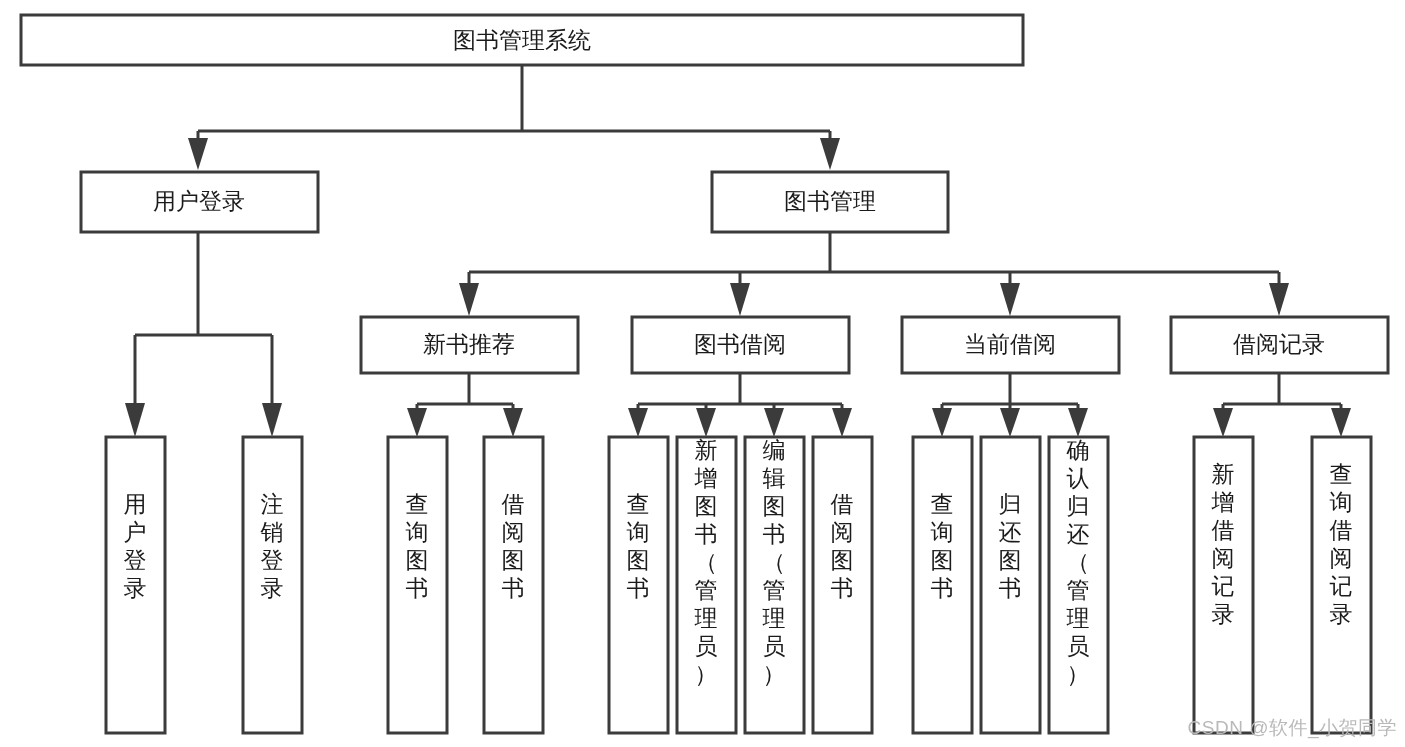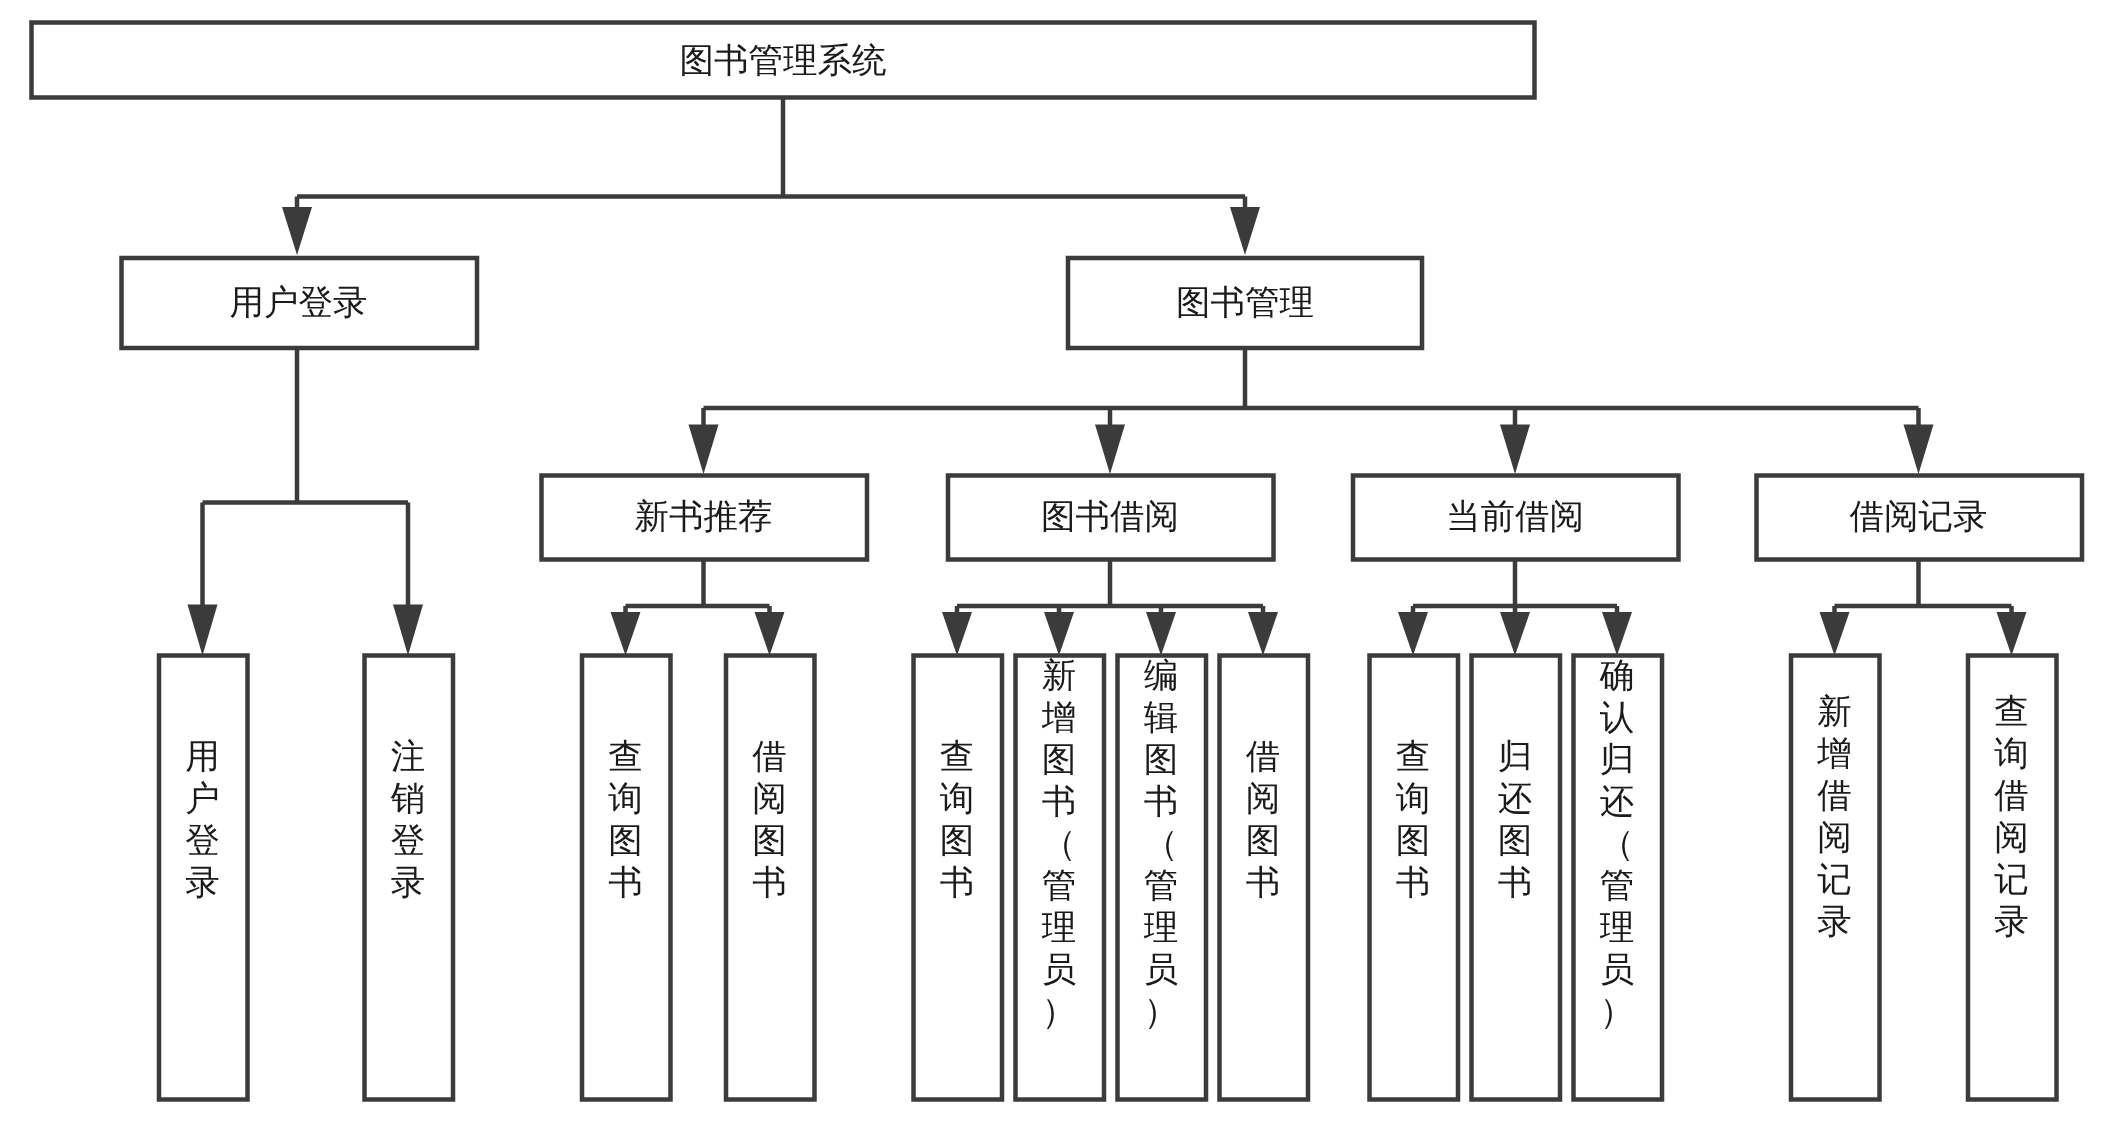--- a/index.html
+++ b/index.html
@@ -231,13 +231,14 @@
       <rect class="node-box" x="1194" y="437" width="59" height="296"></rect>
       <text class="node-label-v" x="1223" y="482"><tspan x="1223" y="482">新</tspan><tspan x="1223" y="510">增</tspan><tspan x="1223" y="538">借</tspan><tspan x="1223" y="566">阅</tspan><tspan x="1223" y="594">记</tspan><tspan x="1223" y="622">录</tspan></text>
     </g>
 
     <g>
       <rect class="node-box" x="1312" y="437" width="59" height="296"></rect>
       <text class="node-label-v" x="1341" y="482"><tspan x="1341" y="482">查</tspan><tspan x="1341" y="510">询</tspan><tspan x="1341" y="538">借</tspan><tspan x="1341" y="566">阅</tspan><tspan x="1341" y="594">记</tspan><tspan x="1341" y="622">录</tspan></text>
     </g>
   </svg>
 
+  <div class="watermark">CSDN @软件_小贺同学</div>
 </div>
 
 </body></html>

